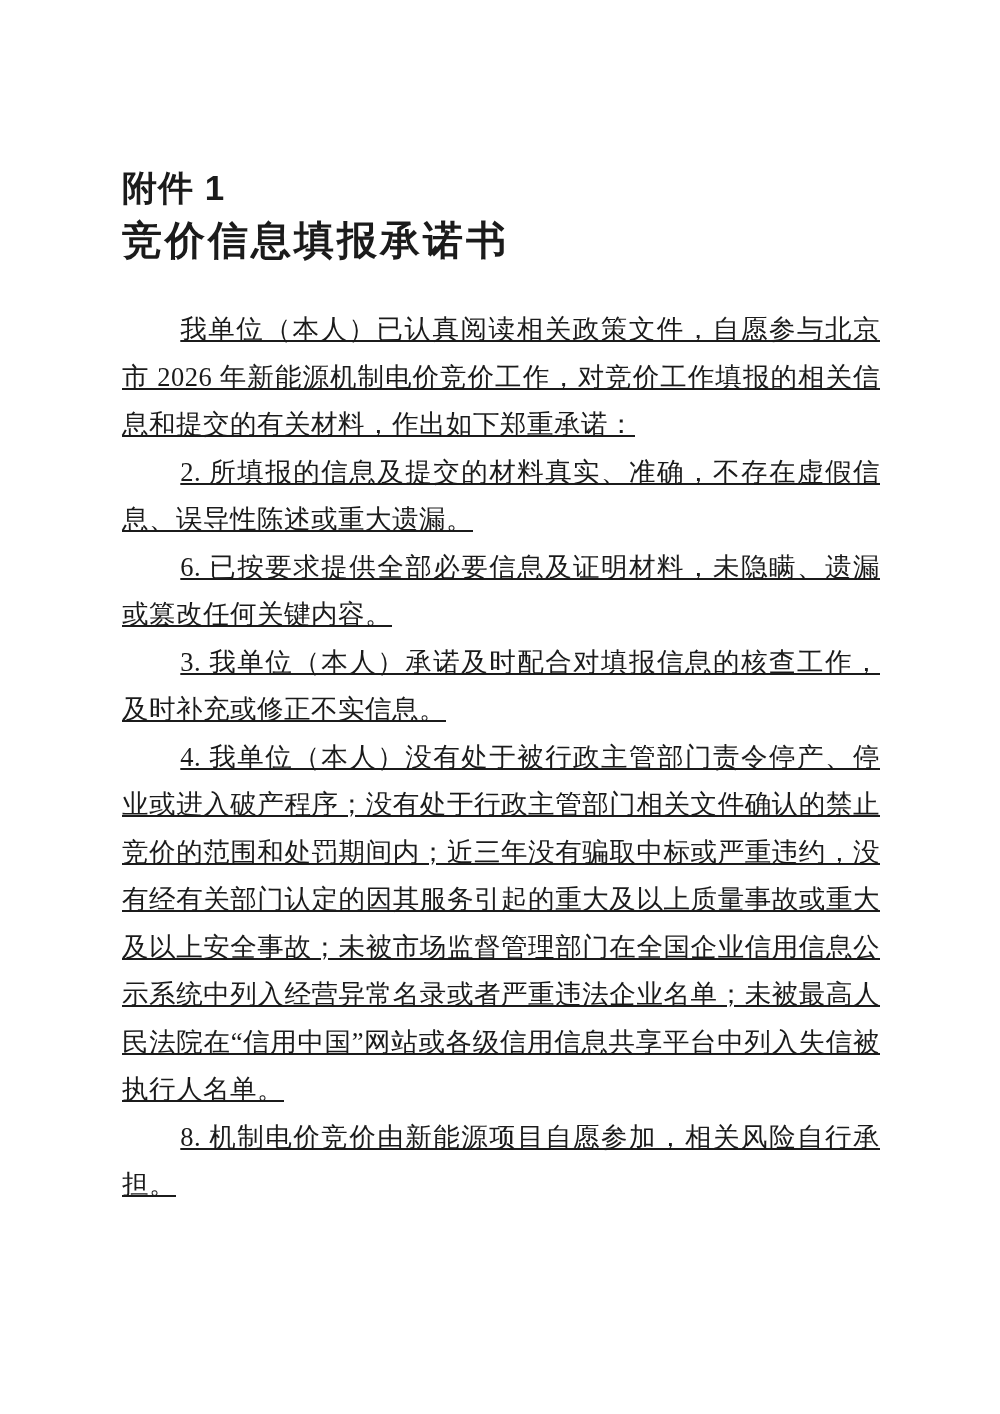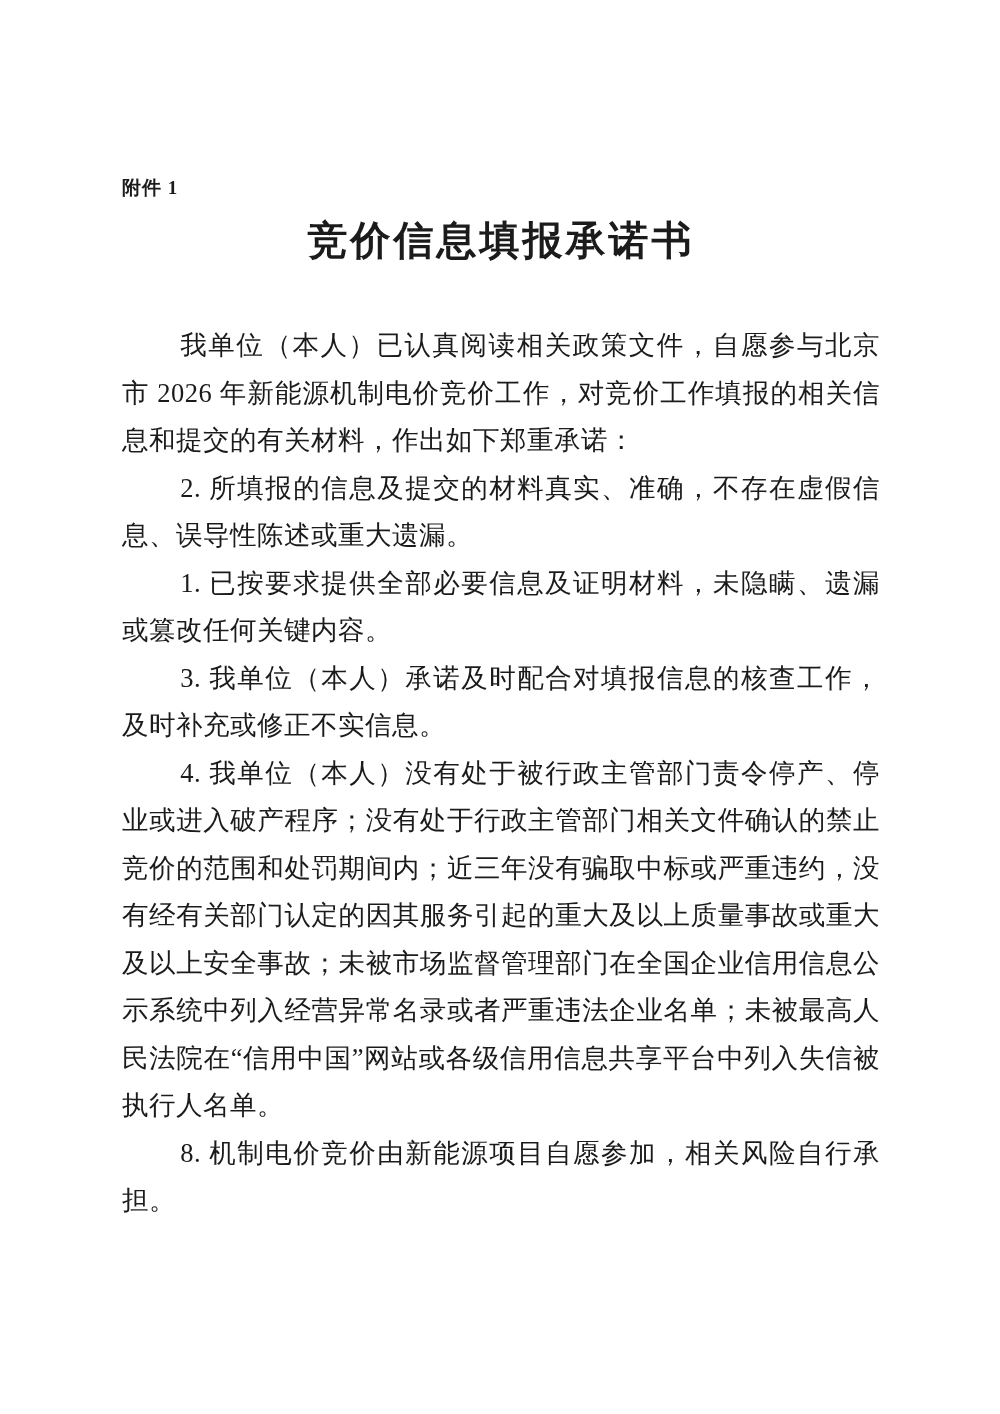--- a/index.html
+++ b/index.html
@@ -16,37 +16,37 @@
     font-family: "Liberation Serif", "DejaVu Serif", serif;
   }
   .page {
     box-sizing: border-box;
     width: 1000px;
     height: 1414px;
     padding: 170px 120px 40px 122px;
     background: #ffffff;
   }
   .attachment-label {
-    font-family: Liberation Serif, serif;
+    font-family: Liberation Sans, sans-serif;
     font-weight: 700;
-    font-size: 19px;
+    font-size: 35px;
     line-height: 36px;
     letter-spacing: 1px;
   }
   .doc-title {
     font-family: "Liberation Sans", "DejaVu Sans", sans-serif;
     font-weight: 700;
     font-size: 40px;
     line-height: 52px;
     letter-spacing: 3px;
-    text-align: center;
     margin: 8px 0 0 0;
   }
   .content {
-    margin-top: 56px;
+    margin-top: 40px;
+    text-decoration: underline;
   }
   p.para {
     margin: 0;
     font-size: 26.5px;
     line-height: 47.5px;
     letter-spacing: 0.5px;
     text-align: justify;
     text-indent: 2.2em;
     word-break: break-all;
   }
@@ -56,18 +56,18 @@
 </style>
 </head>
 <body>
 
 <div class="page">
   <div class="attachment-label">附件 1</div>
   <h1 class="doc-title">竞价信息填报承诺书</h1>
   <div class="content" id="paragraphs">
       <p class="para">我单位（本人）已认真阅读相关政策文件，自愿参与北京市 2026 年新能源机制电价竞价工作，对竞价工作填报的相关信息和提交的有关材料，作出如下郑重承诺：</p>
       <p class="para">2. 所填报的信息及提交的材料真实、准确，不存在虚假信息、误导性陈述或重大遗漏。</p>
-      <p class="para">1. 已按要求提供全部必要信息及证明材料，未隐瞒、遗漏或篡改任何关键内容。</p>
+      <p class="para">6. 已按要求提供全部必要信息及证明材料，未隐瞒、遗漏或篡改任何关键内容。</p>
       <p class="para">3. 我单位（本人）承诺及时配合对填报信息的核查工作，及时补充或修正不实信息。</p>
       <p class="para">4. 我单位（本人）没有处于被行政主管部门责令停产、停业或进入破产程序；没有处于行政主管部门相关文件确认的禁止竞价的范围和处罚期间内；近三年没有骗取中标或严重违约，没有经有关部门认定的因其服务引起的重大及以上质量事故或重大及以上安全事故；未被市场监督管理部门在全国企业信用信息公示系统中列入经营异常名录或者严重违法企业名单；未被最高人民法院在“信用中国”网站或各级信用信息共享平台中列入失信被执行人名单。</p>
       <p class="para">8. 机制电价竞价由新能源项目自愿参加，相关风险自行承担。</p>
     </div>
 </div>
 
 </body></html>

